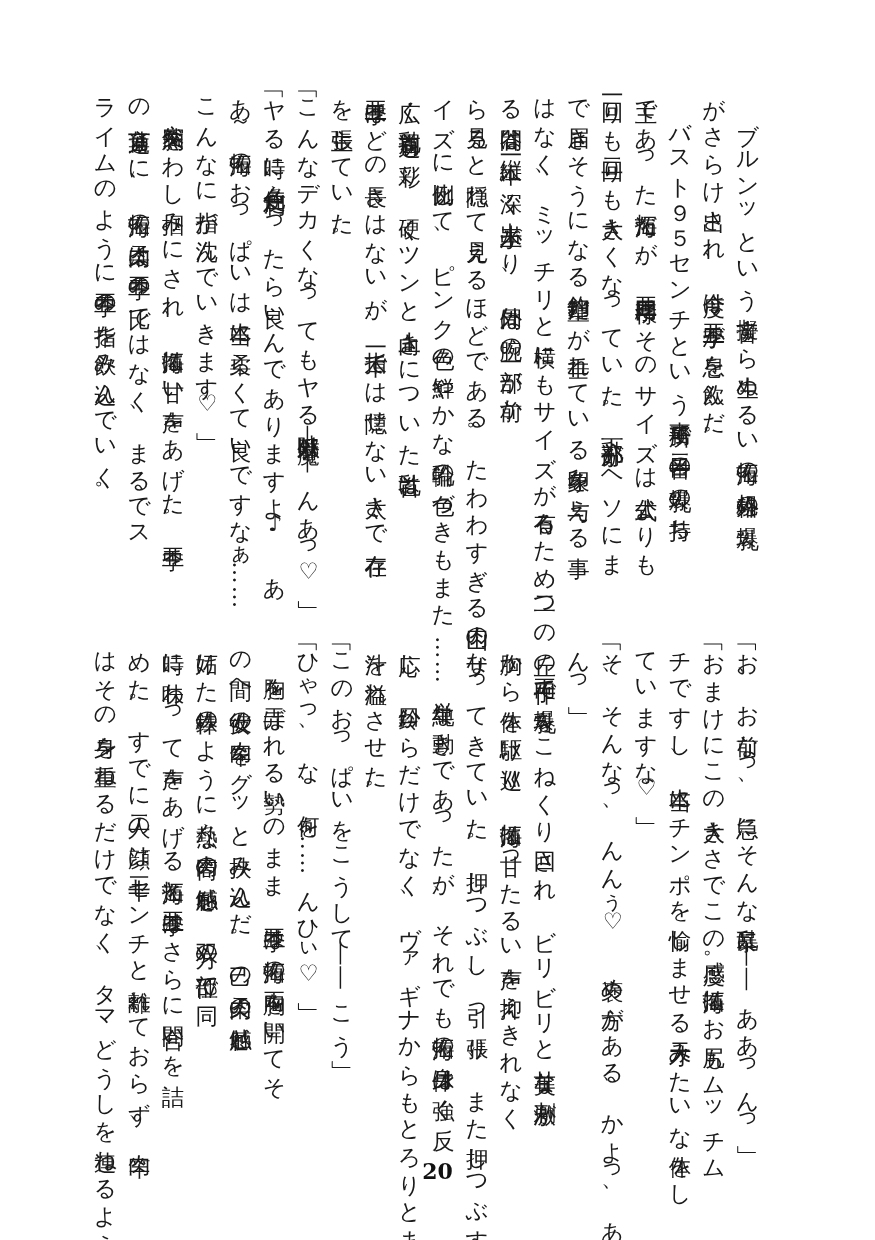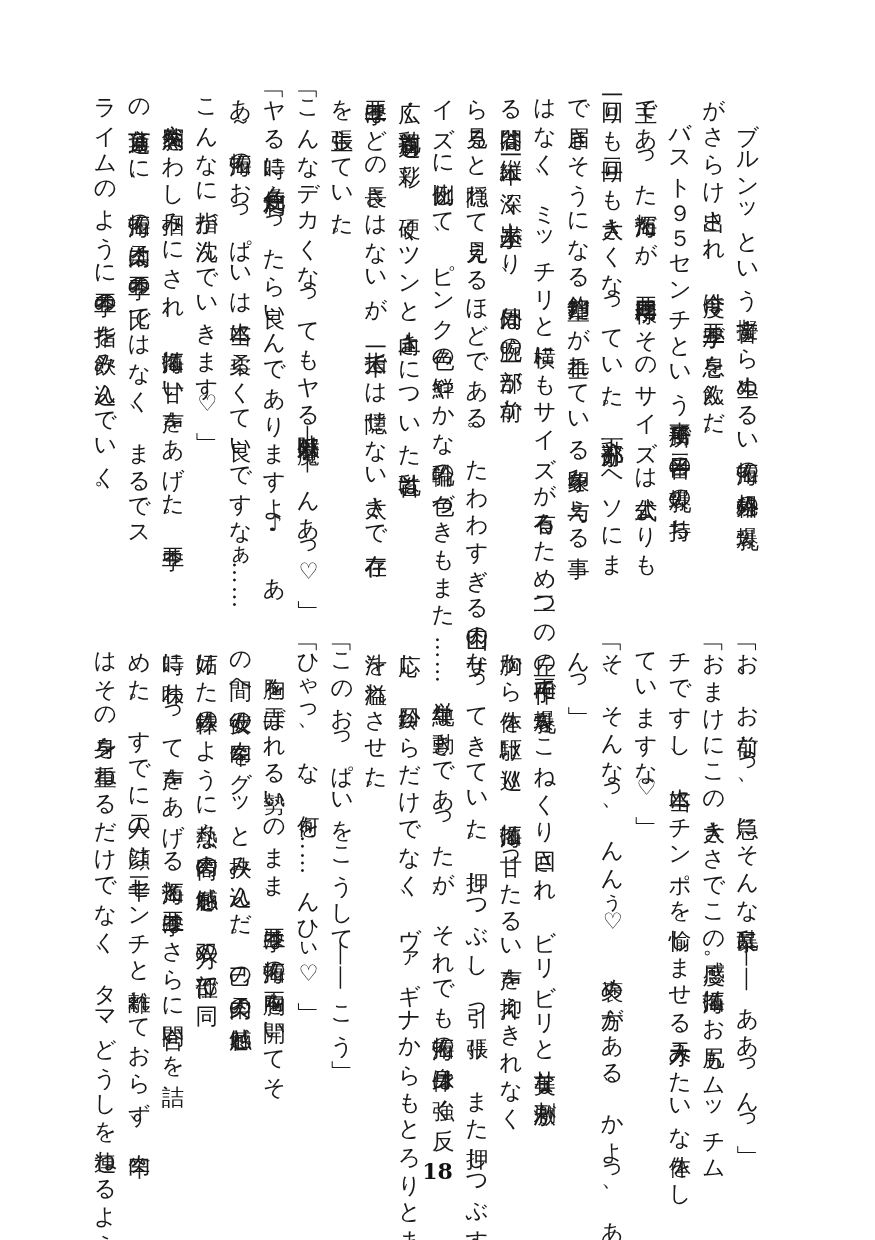--- a/index.html
+++ b/index.html
@@ -69,13 +69,13 @@
   <span class="col">「このおっぱいをこうして――こう」</span>
   <span class="col">「ひゃっ、な、何を……んひぃ♡」</span>
   <span class="col">　胸を弄ばれる勢いのまま、亜季は拓海の両胸を開いてそ</span>
   <span class="col">の間へ彼女の肉竿をグッと挟み込んだ。己の柔肉の感触と</span>
   <span class="col">妬けた鉄棒のように熱々な肉筒の感触を、双方の部位で同</span>
   <span class="col">時に味わって声をあげる拓海と亜季はさらに間合いを詰</span>
   <span class="col">めた。すでに二人の顔は三十センチと離れておらず、肉竿</span>
   <span class="col">はその身を重ねるだけでなく、タマどうしを連ねるように</span>
 </div>
 
-<div class="page-number">18</div>
+<div class="page-number">20</div>
 
 </body></html>

